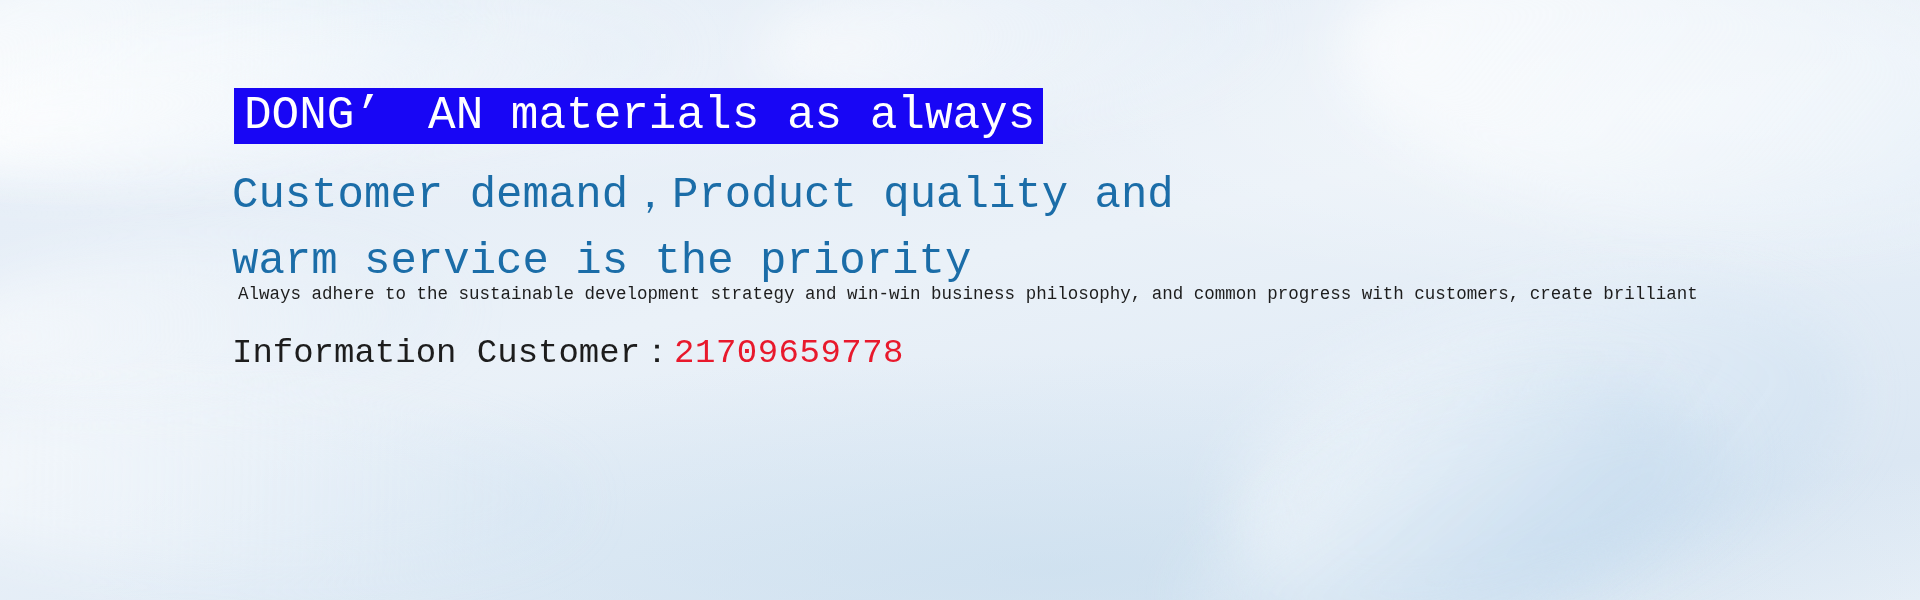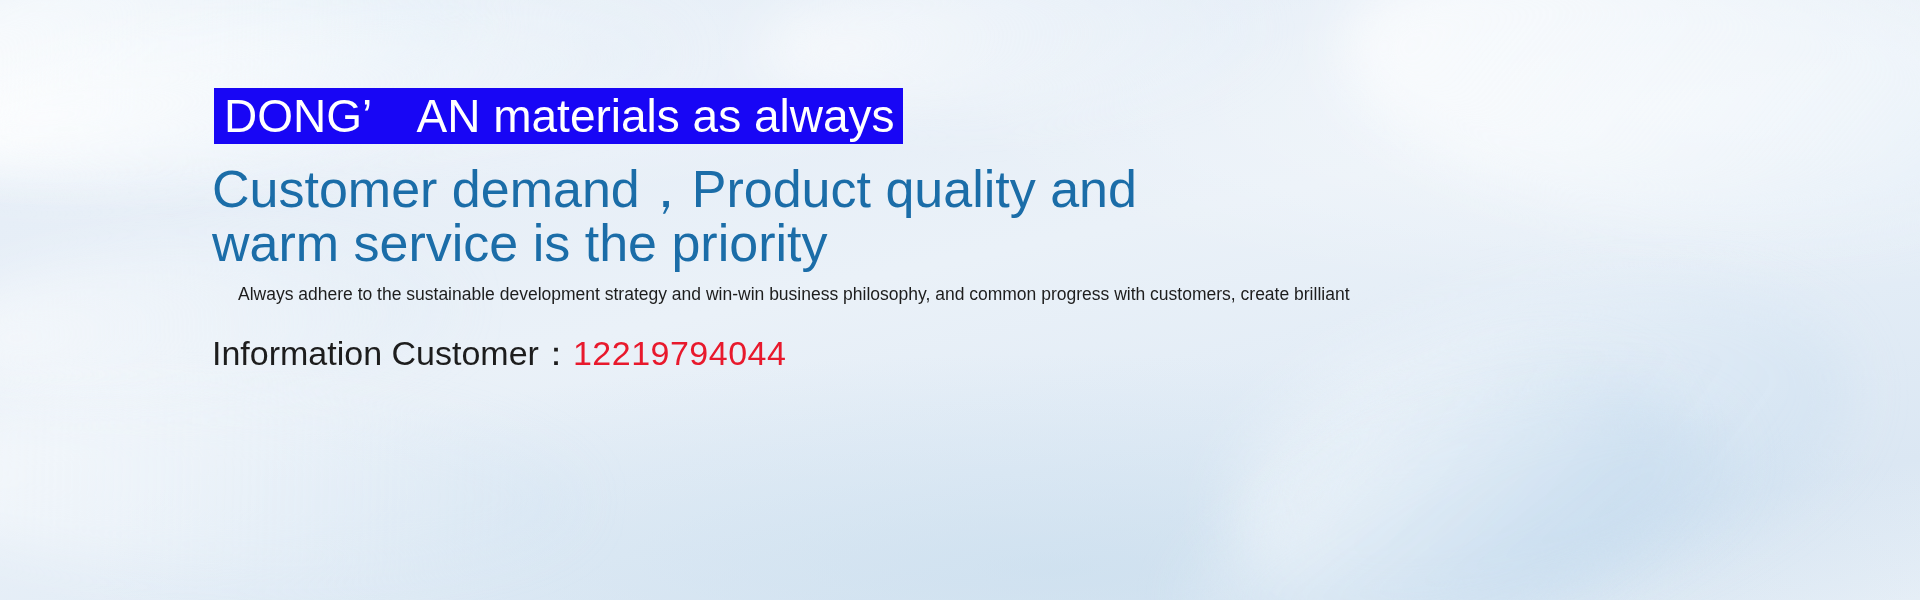--- a/index.html
+++ b/index.html
@@ -52,56 +52,55 @@
   .tex.h { left:760px;  top:-30px;  width:500px; height:140px;
            background:linear-gradient(100deg, rgba(255,255,255,.6), rgba(214,232,246,.12));
            transform:rotate(-3deg); }
   .tex.i { left:1180px; top:430px;  width:560px; height:200px;
            background:linear-gradient(160deg, rgba(255,255,255,.3), rgba(183,210,234,.45));
            transform:rotate(-18deg); }
 
   
   .content {
     position:absolute;
-    left:212px; top:0;
-    width:1480px; height:600px;
+    left:232px; top:0;
+    width:1480px; height:600px;font-family:Liberation Mono, monospace;
   }
 
   .headline-wrap { position:absolute; left:2px; top:88px; }
   .headline {
     display:inline-block;
     background:#1806F5;
     color:#ffffff;
     font-size:46px;
     line-height:56px;
     font-weight:400;
     padding:0 8px 0 10px;
     letter-spacing:0;
     white-space:nowrap;
   }
 
   .subhead {
     position:absolute;
     left:0px; top:162px;
     width:1060px;
     color:#1B6DA8;
-    font-size:52px;
-    line-height:54px;
+    font-size:44px;
+    line-height:66px;
     font-weight:400;
   }
 
   .desc {
     position:absolute;
     left:6px; top:282px;
     color:#1d1d1d;
     font-size:17.5px;
     line-height:24px;
     font-weight:400;
     white-space:nowrap;
-    margin-left:20px;
   }
 
   .hotline {
     position:absolute;
     left:0px; top:330px;
     font-size:34px;
     line-height:46px;
     white-space:nowrap;
   }
   .hotline-label { color:#1d1d1d; font-weight:400; }
@@ -127,17 +126,17 @@
 
     <div class="headline-wrap">
       <span class="headline">DONG’　AN materials as always</span>
     </div>
 
     <div class="subhead">Customer demand，Product quality and warm service is the priority</div>
 
     <div class="desc">Always adhere to the sustainable development strategy and win-win business philosophy, and common progress with customers, create brilliant</div>
 
     <div class="hotline">
-      <span class="hotline-label">Information Customer</span><span class="hotline-sep">：</span><span class="hotline-number">12219794044</span>
+      <span class="hotline-label">Information Customer</span><span class="hotline-sep">：</span><span class="hotline-number">21709659778</span>
     </div>
 
   </div>
 </div>
 
 </body></html>

